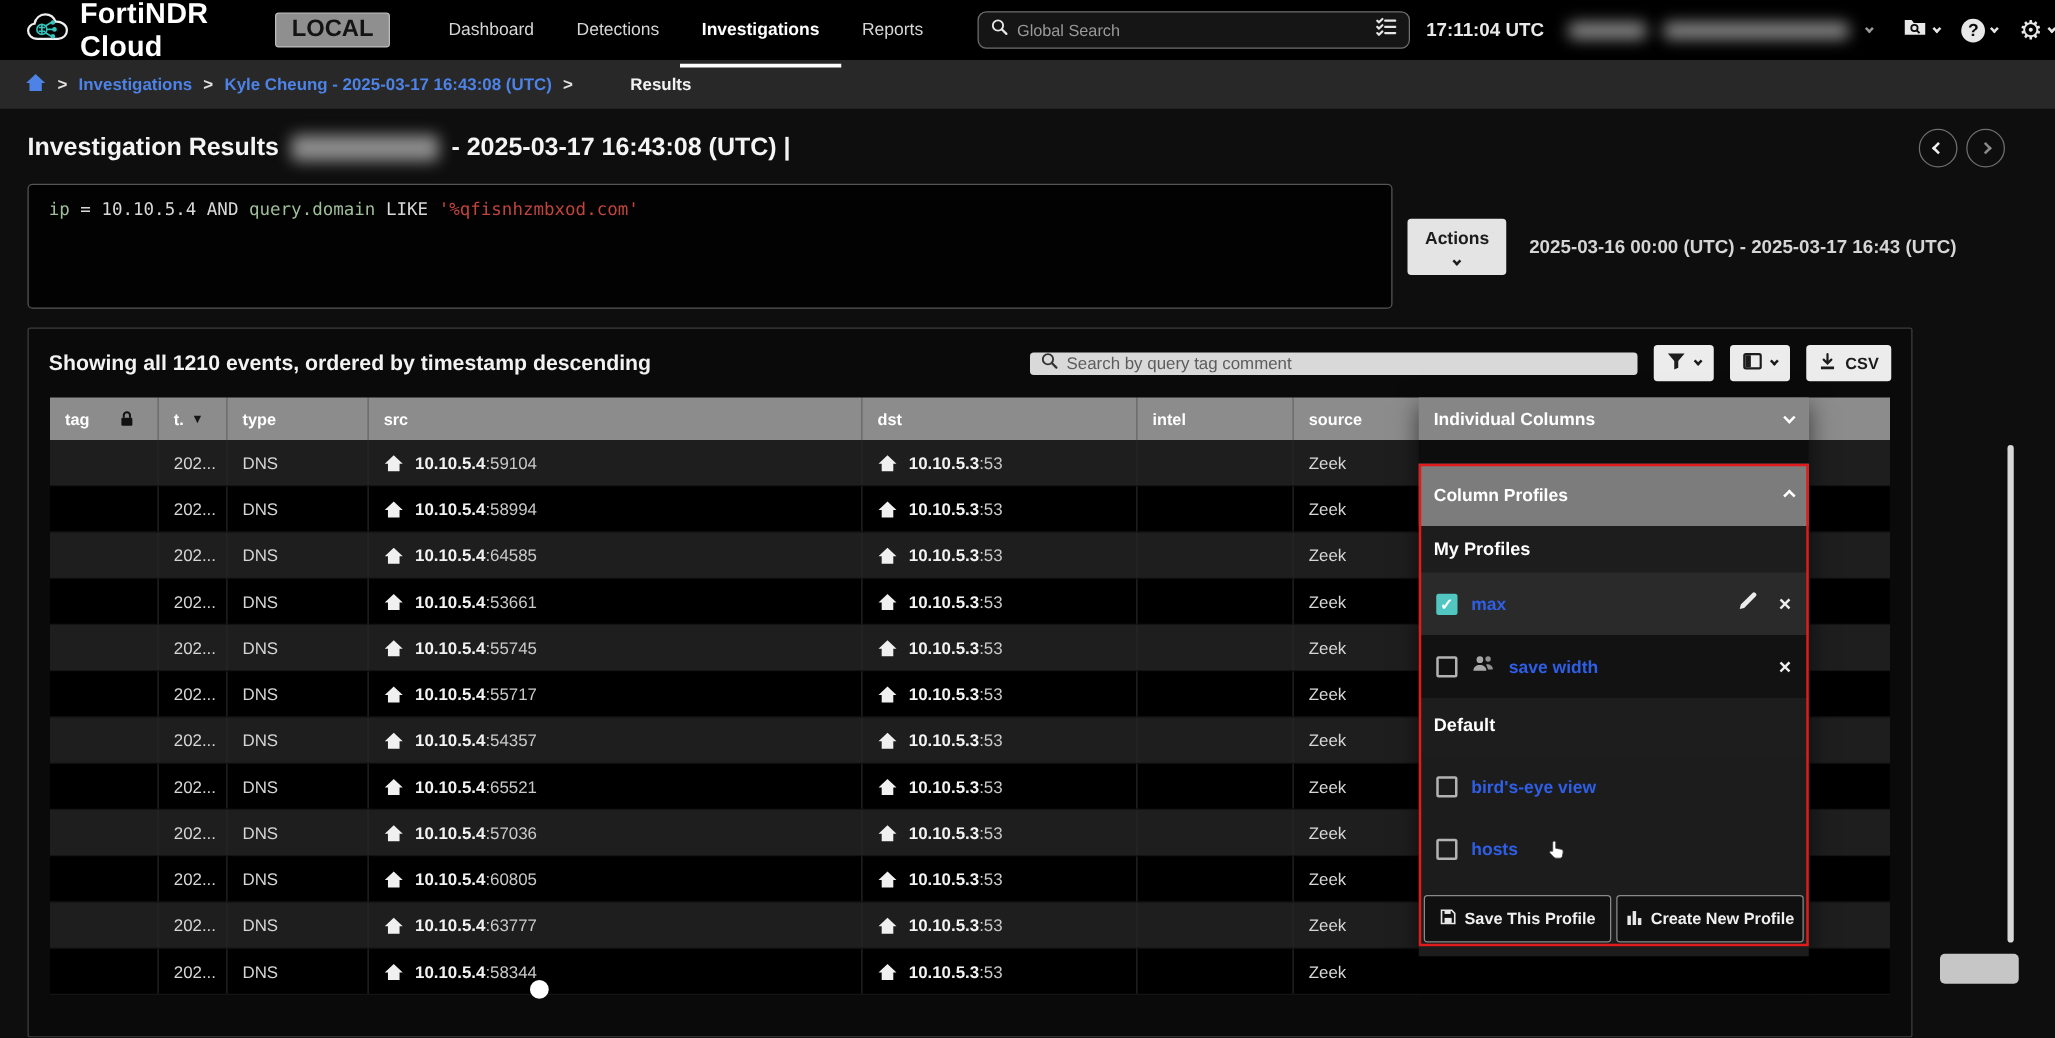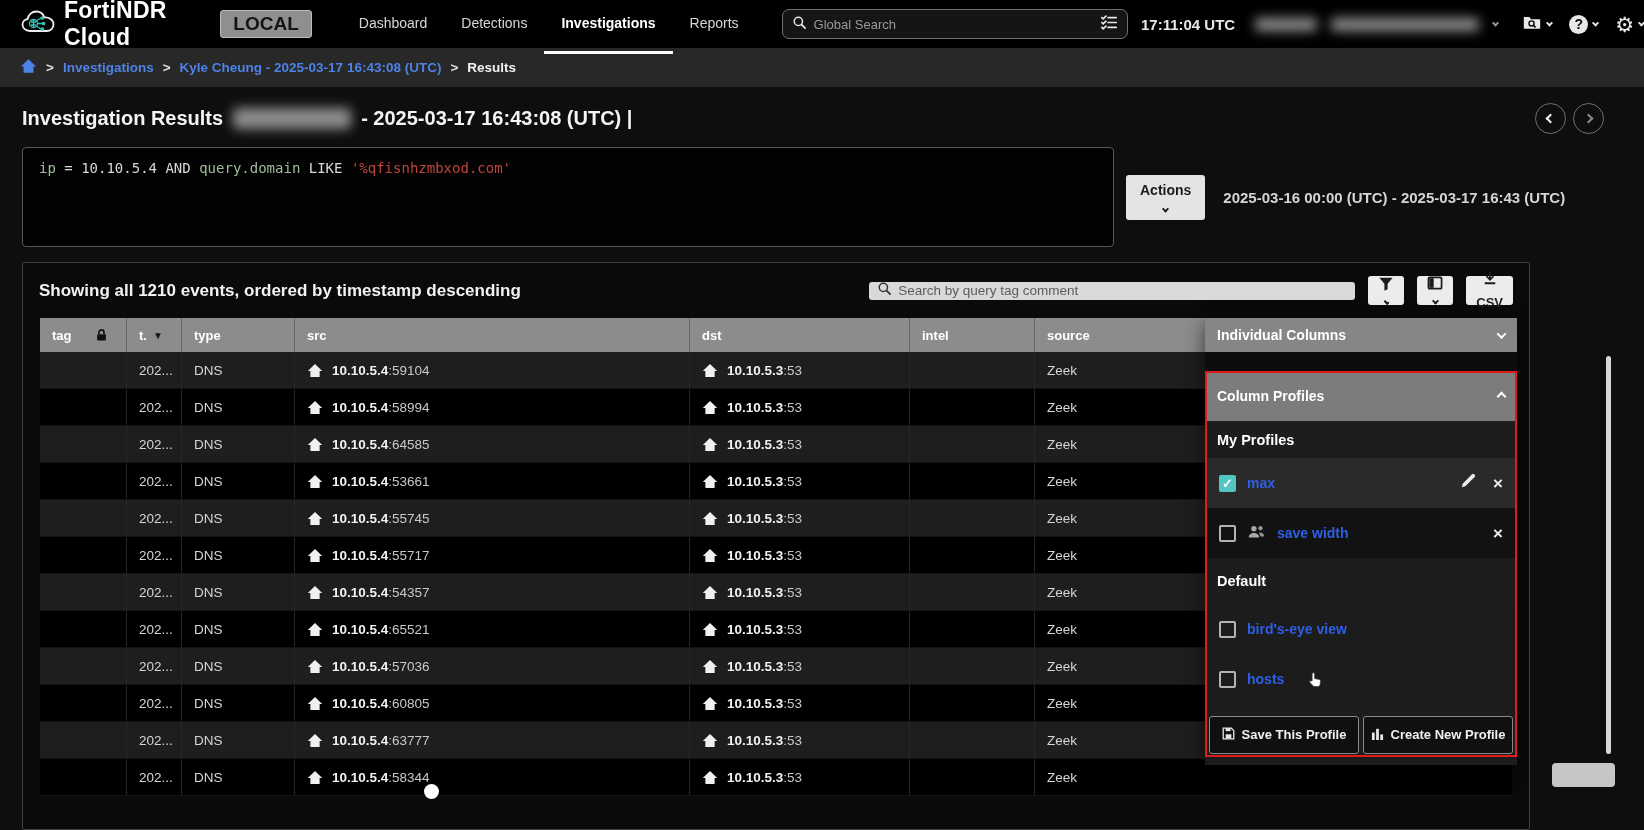--- a/index.html
+++ b/index.html
@@ -35,21 +35,21 @@
   .chev.small { width:5px; height:5px; }
   .help-circle { width:19px; height:19px; border-radius:50%; background:#e8e8e8; color:#0a0a0a;
                  font-weight:bold; font-size:14px; display:flex; align-items:center; justify-content:center; }
   .gear { font-size:21px; line-height:1; color:#e8e8e8; }
 
   
   .breadcrumb { height:39px; background:#282828; display:flex; align-items:center; gap:9px;
                 padding-left:20px; font-size:13.5px; font-weight:bold; }
   .crumb-link { color:#4d82e6; cursor:pointer; }
   .crumb-sep { color:#e0e0e0; }
-  .crumb-current { color:#f2f2f2; }
+  .crumb-current { color:#f2f2f2;margin-left:37px; }
 
   
   .title-row { margin-top:12px; height:38px; display:flex; align-items:center; padding-left:22px; }
   .page-title { color:#f4f4f4; font-size:20px; font-weight:bold; display:flex; align-items:center; }
   .title-blur { width:118px; height:21px; margin:0 10px; }
   .title-nav { margin-left:auto; margin-right:40px; display:flex; gap:7px; }
   .circle-btn { width:31px; height:31px; border:1.5px solid #6f6f6f; border-radius:50%;
                 display:flex; align-items:center; justify-content:center; color:#f0f0f0; cursor:pointer; }
   .circle-btn.dim { color:#8a8a8a; }
 
@@ -72,41 +72,41 @@
   .card-toolbar { height:55px; display:flex; align-items:center; padding:0 16px; }
   .summary { color:#f2f2f2; font-size:17px; font-weight:bold;text-align:right; }
   .toolbar-right { margin-left:auto; display:flex; align-items:center; gap:13px; }
   .tag-search { width:486px; height:18px; background:#d9d9d9; border-radius:3px; display:flex;
                 align-items:center; padding:0 8px; color:#444; }
   .tag-search input { flex:1; background:transparent; border:none; outline:none; font-size:13.5px;
                       color:#222; margin-left:6px; font-family:"Liberation Sans",sans-serif; }
   .tag-search input::placeholder { color:#5c5c5c; }
   .tool-btn { height:29px; background:#ececec; border:none; border-radius:3px; display:flex;
               align-items:center; justify-content:center; gap:7px; cursor:pointer; color:#1c1c1c;
-              font-size:13px; font-weight:bold; padding:0 10px;flex-direction:column; }
+              font-size:13px; font-weight:bold; padding:0 10px; }
 
   
   .table { margin:0 17px; }
   .thead, .trow { display:grid; grid-template-columns:87px 55px 113px 395px 220px 125px 1fr; }
   .thead { height:34px; background:#8c8c8c; }
   .th { display:flex; align-items:center; padding-left:12px; color:#fff; font-size:13px; font-weight:bold;
         border-right:1px solid rgba(0,0,0,.28); gap:6px; cursor:pointer; }
   .th:last-child { border-right:none; }
   .sort-arrow { color:#161616; font-size:10px; }
   .trow { height:37px; background:#1e1e1e; border-bottom:1px solid #141414; }
   .trow.alt { background:#000; }
   .td { display:flex; align-items:center; padding-left:12px; color:#d6d6d6; font-size:13.5px;
         border-right:1px solid #262626; overflow:hidden; white-space:nowrap; }
   .td:last-child { border-right:none; }
   .td .ip { font-weight:bold; color:#f2f2f2; }
   .td .port { color:#c9c9c9; }
   .home-ic { display:flex; margin-right:9px; }
 
   
-  .col-panel { position:absolute; left:1182px; top:55px; width:312px; z-index:6;
+  .col-panel { position:absolute; left:1112px; top:55px; width:312px; z-index:6;
                box-shadow:0 6px 18px rgba(0,0,0,.6); }
   .panel-hdr { height:34px; background:#868686; display:flex; align-items:center; padding:0 12px;
                color:#fff; font-size:14px; font-weight:bold; cursor:pointer; }
   .panel-hdr .chev { margin-left:auto; color:#fff; }
   .panel-gap { height:19px; background:#0d0d0d; }
   .panel-hdr2 { height:50px; background:#7c7c7c; }
   .p-label { height:37px; background:#1d1d1d; display:flex; align-items:center; padding:0 12px;
              color:#fff; font-size:14.5px; font-weight:bold; }
   .p-label.tall { height:46px; }
   .p-row { height:50px; display:flex; align-items:center; padding:0 14px; gap:11px; cursor:pointer; }

